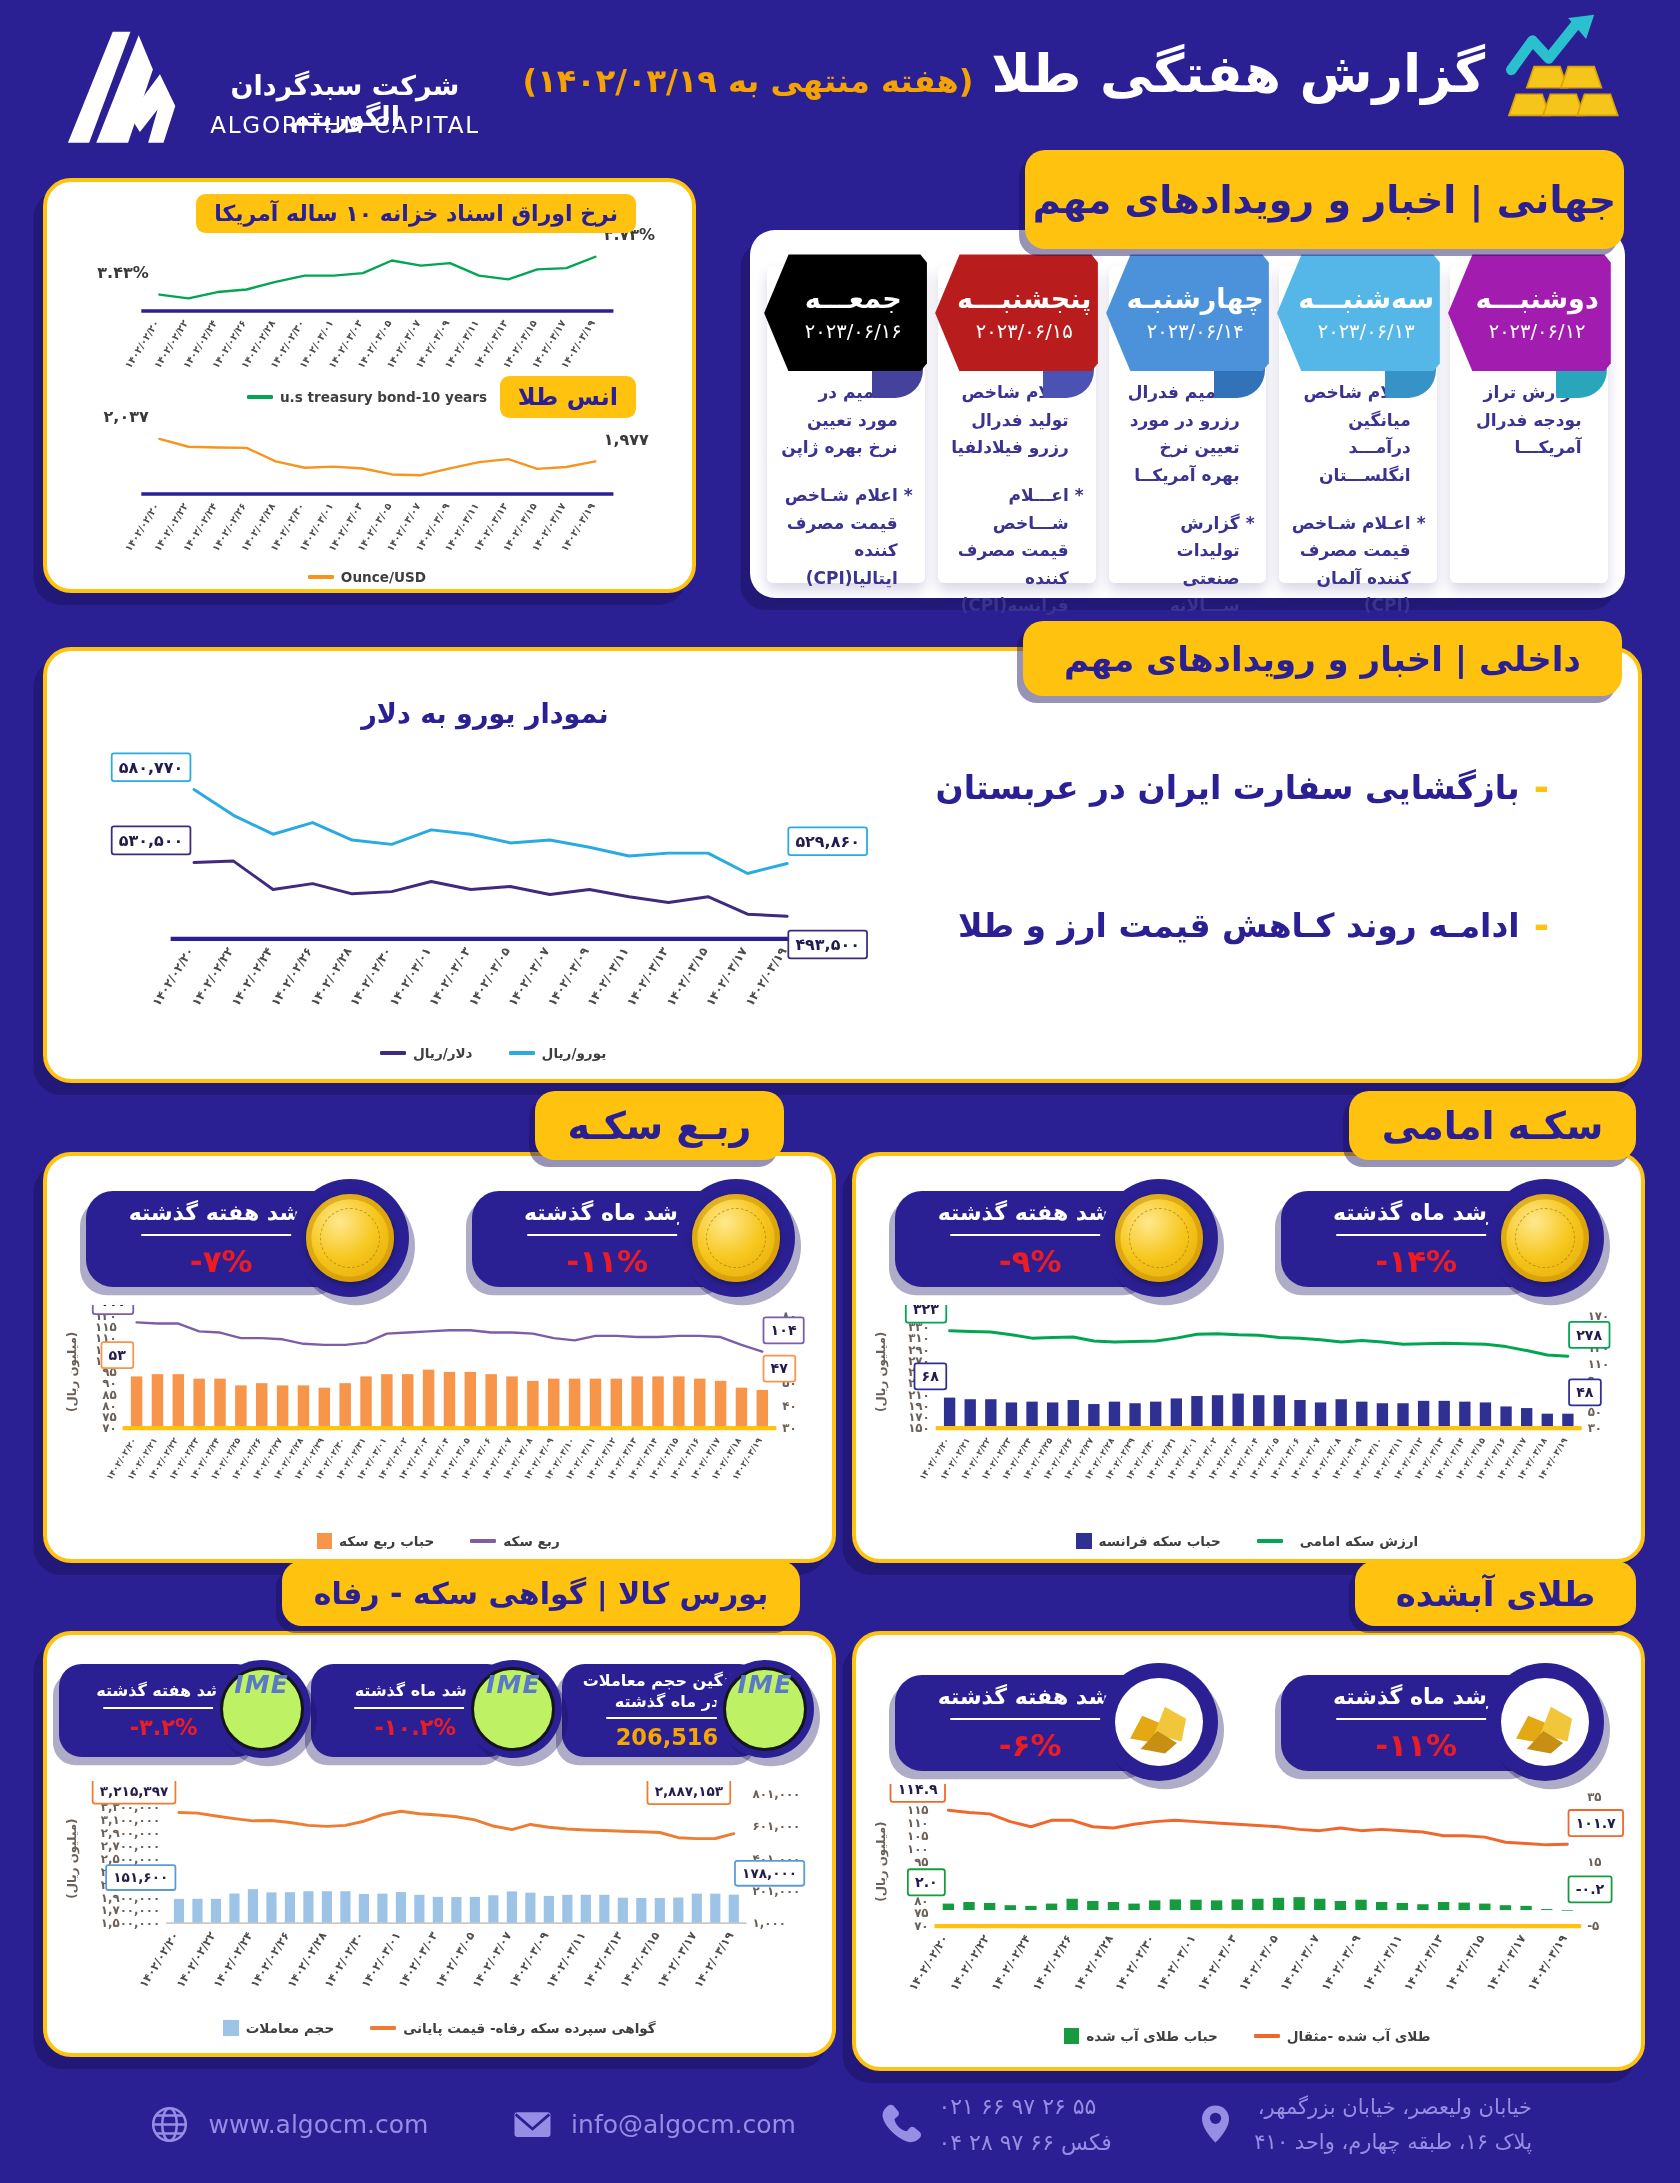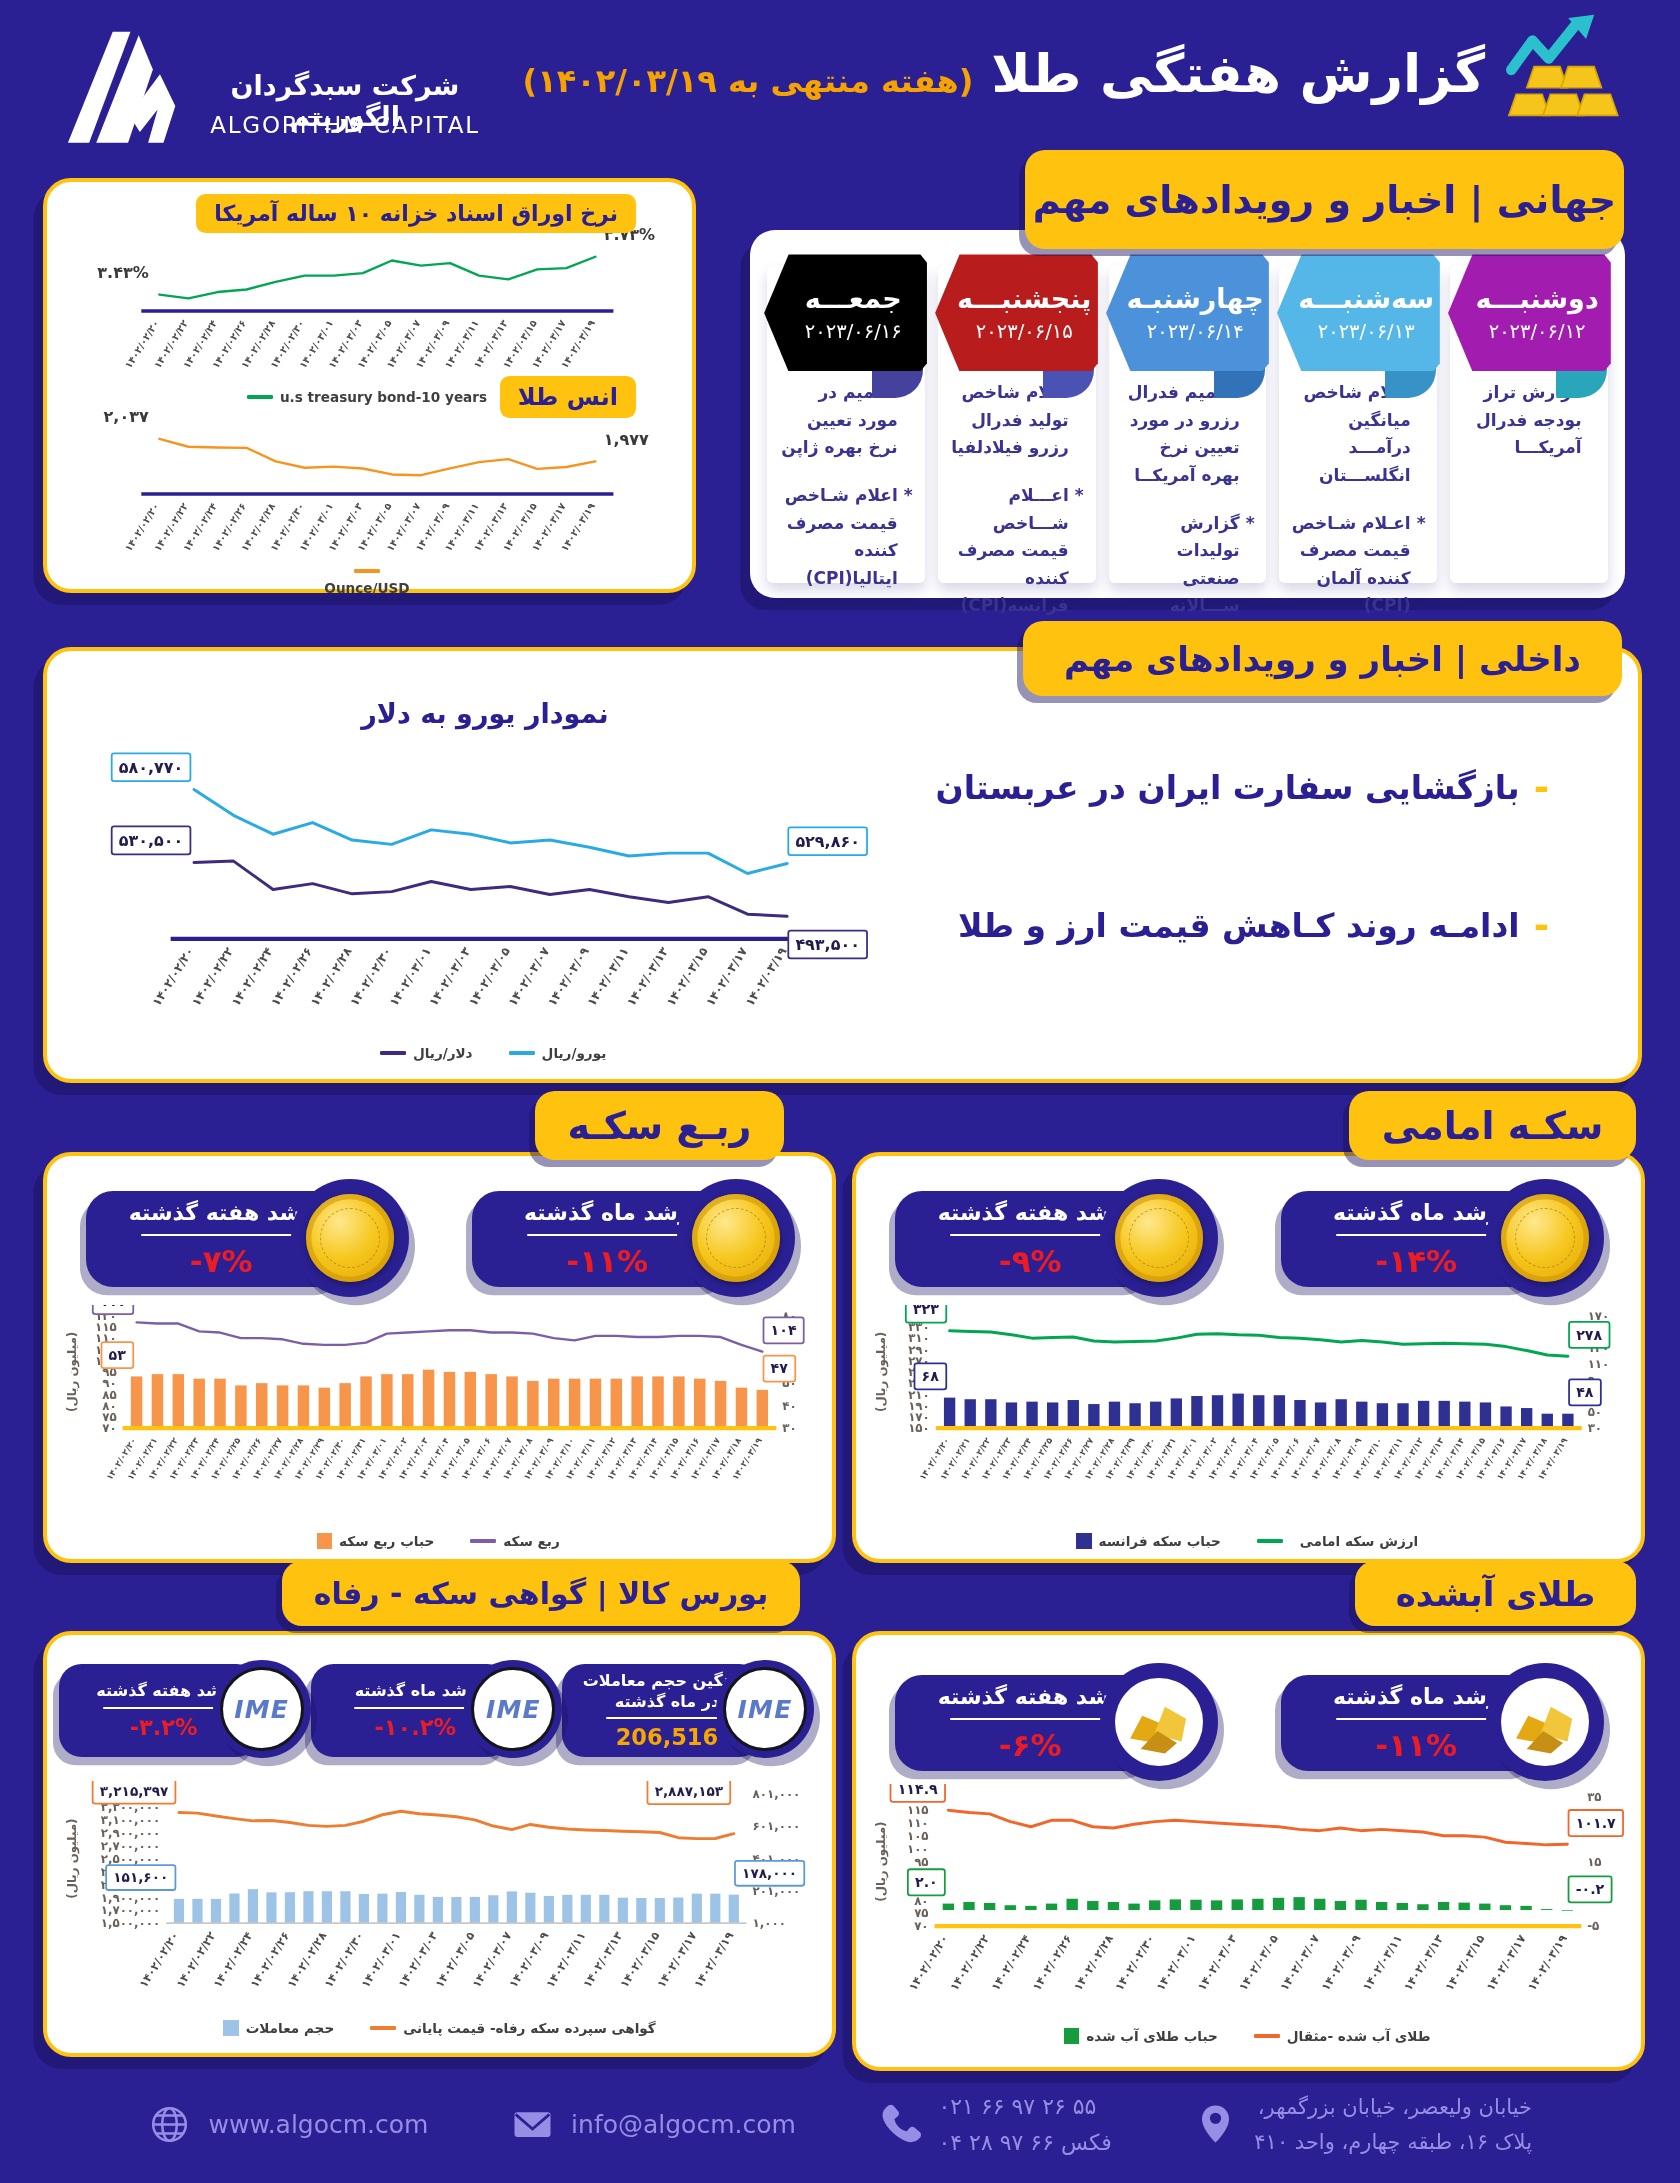--- a/index.html
+++ b/index.html
@@ -78,22 +78,22 @@
                display:flex;align-items:center;justify-content:center;box-shadow:6px 8.3px 0 rgba(23,16,94,.35);}
   .badge-sm{width:256px;height:101px;}
   .badge-sm .badge-rect{right:52px;border-radius:22.5px;gap:4.7px;}
   .badge-sm .badge-title{font-size:16px;padding:0 6px;}
   .badge-sm .badge-value{font-size:22.5px;}
   .badge-sm .badge-medal{width:98px;height:98px;top:0;}
   .coin{position:relative;width:88px;height:88px;border-radius:50%;
         background:radial-gradient(circle at 38% 32%,#ffe88d 0%,#f6c71e 45%,#dfa300 100%);
         box-shadow:inset 0 0 0 5.3px rgba(205,145,0,.55),0 2.4px 6px rgba(0,0,0,.35);}
   .coin::after{content:"";position:absolute;inset:14px;border-radius:50%;border:1.8px dashed rgba(160,108,0,.6);}
-  .ime{position:relative;width:78px;height:78px;border-radius:50%;background:#ffffff;border:3px solid #15151c;
-       display:flex;align-items:center;justify-content:center;}
+  .ime{position:relative;width:78px;height:78px;border-radius:50%;background:#bef264;border:3px solid #15151c;
+       display:flex;align-items:flex-start;justify-content:center;}
   .ime::before{content:"";position:absolute;inset:-9.5px;background:#F5C51B;z-index:-1;
        clip-path:polygon(50% 0,100% 38%,82% 100%,18% 100%,0 38%);}
   .ime span{font-size:25px;font-weight:bold;font-style:italic;color:#5A79C9;letter-spacing:1.2px;direction:ltr;}
   .nugget{width:88px;height:88px;border-radius:50%;background:#fff;display:flex;align-items:center;justify-content:center;overflow:hidden;}
   .nugget svg{width:86%;height:86%;}
   
   #chart-rob,#chart-emami{position:absolute;left:10.7px;top:149px;width:761px;height:225px;}
   #legend-rob,#legend-emami{left:10.7px;top:377px;width:761px;}
   #chart-bourse{position:absolute;left:9px;top:146px;width:767px;height:237px;}
   #legend-bourse{left:9px;top:385px;width:767px;}
@@ -188,21 +188,21 @@
         <text x="665.15625" y="175" text-anchor="end" font-size="16.5" font-weight="600" fill="#4C4C4C" transform="rotate(-58 665.15625 175)">۱۴۰۲/۰۳/۰۹</text>
         <text x="714.21875" y="175" text-anchor="end" font-size="16.5" font-weight="600" fill="#4C4C4C" transform="rotate(-58 714.21875 175)">۱۴۰۲/۰۳/۱۱</text>
         <text x="763.28125" y="175" text-anchor="end" font-size="16.5" font-weight="600" fill="#4C4C4C" transform="rotate(-58 763.28125 175)">۱۴۰۲/۰۳/۱۳</text>
         <text x="812.34375" y="175" text-anchor="end" font-size="16.5" font-weight="600" fill="#4C4C4C" transform="rotate(-58 812.34375 175)">۱۴۰۲/۰۳/۱۵</text>
         <text x="861.40625" y="175" text-anchor="end" font-size="16.5" font-weight="600" fill="#4C4C4C" transform="rotate(-58 861.40625 175)">۱۴۰۲/۰۳/۱۷</text>
         <text x="910.46875" y="175" text-anchor="end" font-size="16.5" font-weight="600" fill="#4C4C4C" transform="rotate(-58 910.46875 175)">۱۴۰۲/۰۳/۱۹</text>
         <text x="156.53125" y="34.03243243243243" text-anchor="end" font-size="27" font-weight="700" fill="#3a3a3a">۲,۰۳۷</text>
         <text x="924.46875" y="71.97837837837838" text-anchor="start" font-size="27" font-weight="700" fill="#3a3a3a">۱,۹۷۷</text>
       </svg>
     <div class="legend" id="legend-ounce">
-        <div style="display: flex; align-items: center; gap: 7px; flex-direction: column;">
+        <div style="display: flex; align-items: center; gap: 7px;">
           <span class="lg-line" style="background: rgb(247, 148, 29);"></span>
           <span>Ounce/USD</span>
         </div>
       </div>
   </section>
 
   <section class="card-week">
     <div class="weekdays" id="weekdays">
         <div class="wcol">
           <div class="fold" style="background: rgb(42, 166, 187);"></div>

